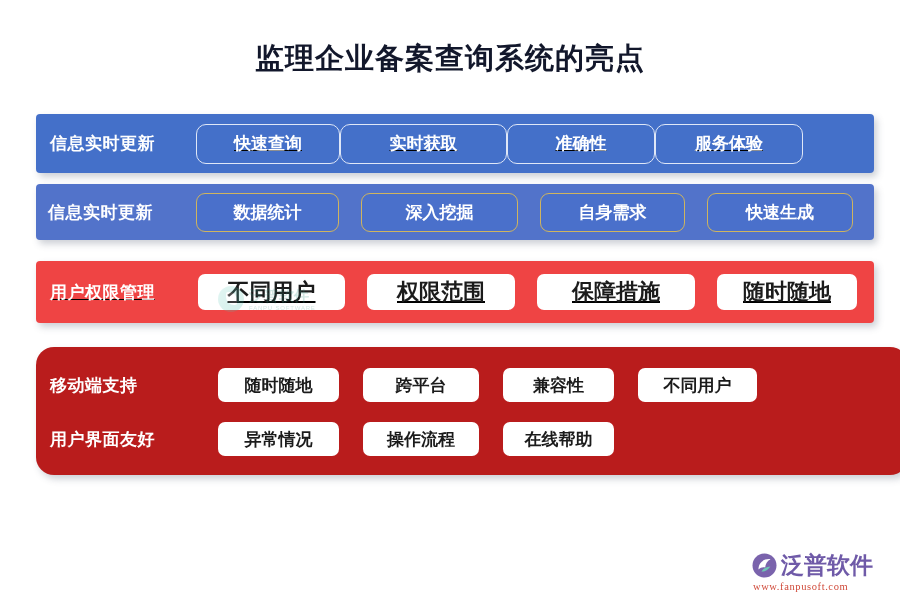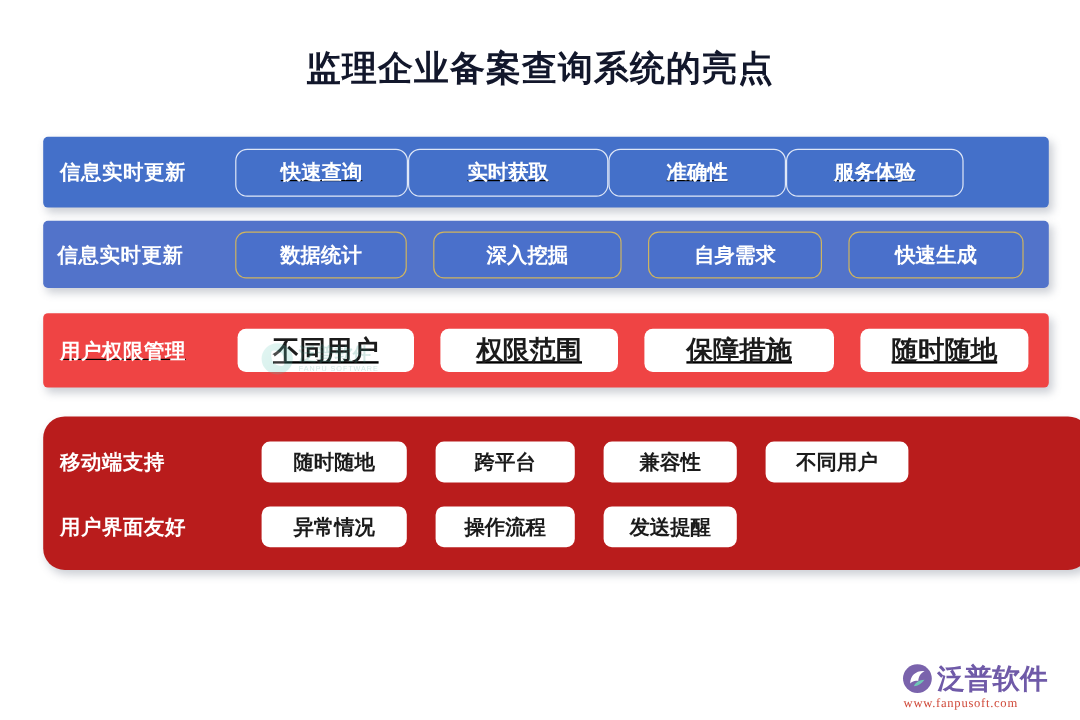--- a/index.html
+++ b/index.html
@@ -336,21 +336,21 @@
         <div class="chip">跨平台</div>
         <div class="chip">兼容性</div>
         <div class="chip">不同用户</div>
       </div>
     </div>
     <div class="subrow">
       <div class="band-label">用户界面友好</div>
       <div class="chips">
         <div class="chip">异常情况</div>
         <div class="chip">操作流程</div>
-        <div class="chip">发送提醒</div>
+        <div class="chip">在线帮助</div>
       </div>
     </div>
   </div>
 
 
   <div class="watermark">
     <div class="wm-mark"></div>
     <div class="wm-text">
       <div class="wm-cn">泛普软件</div>
       <div class="wm-en">FANPU SOFTWARE</div>

